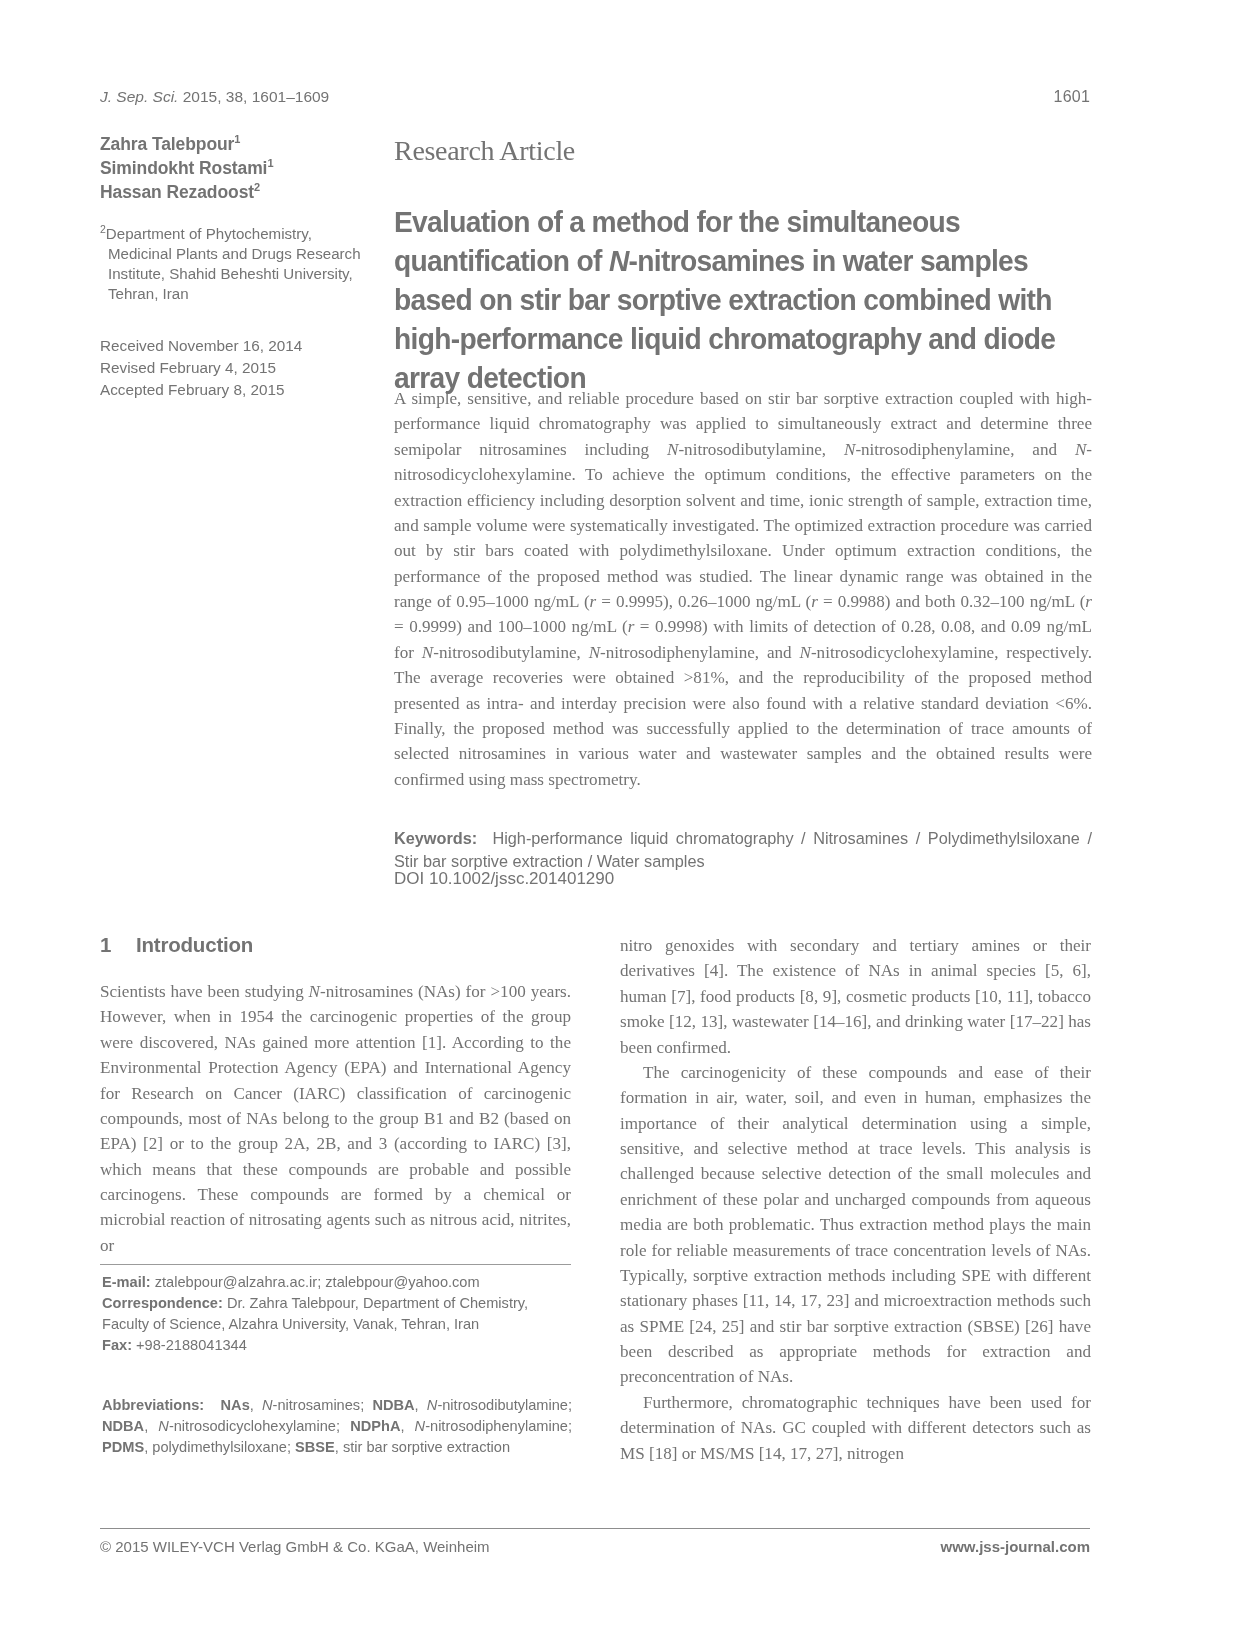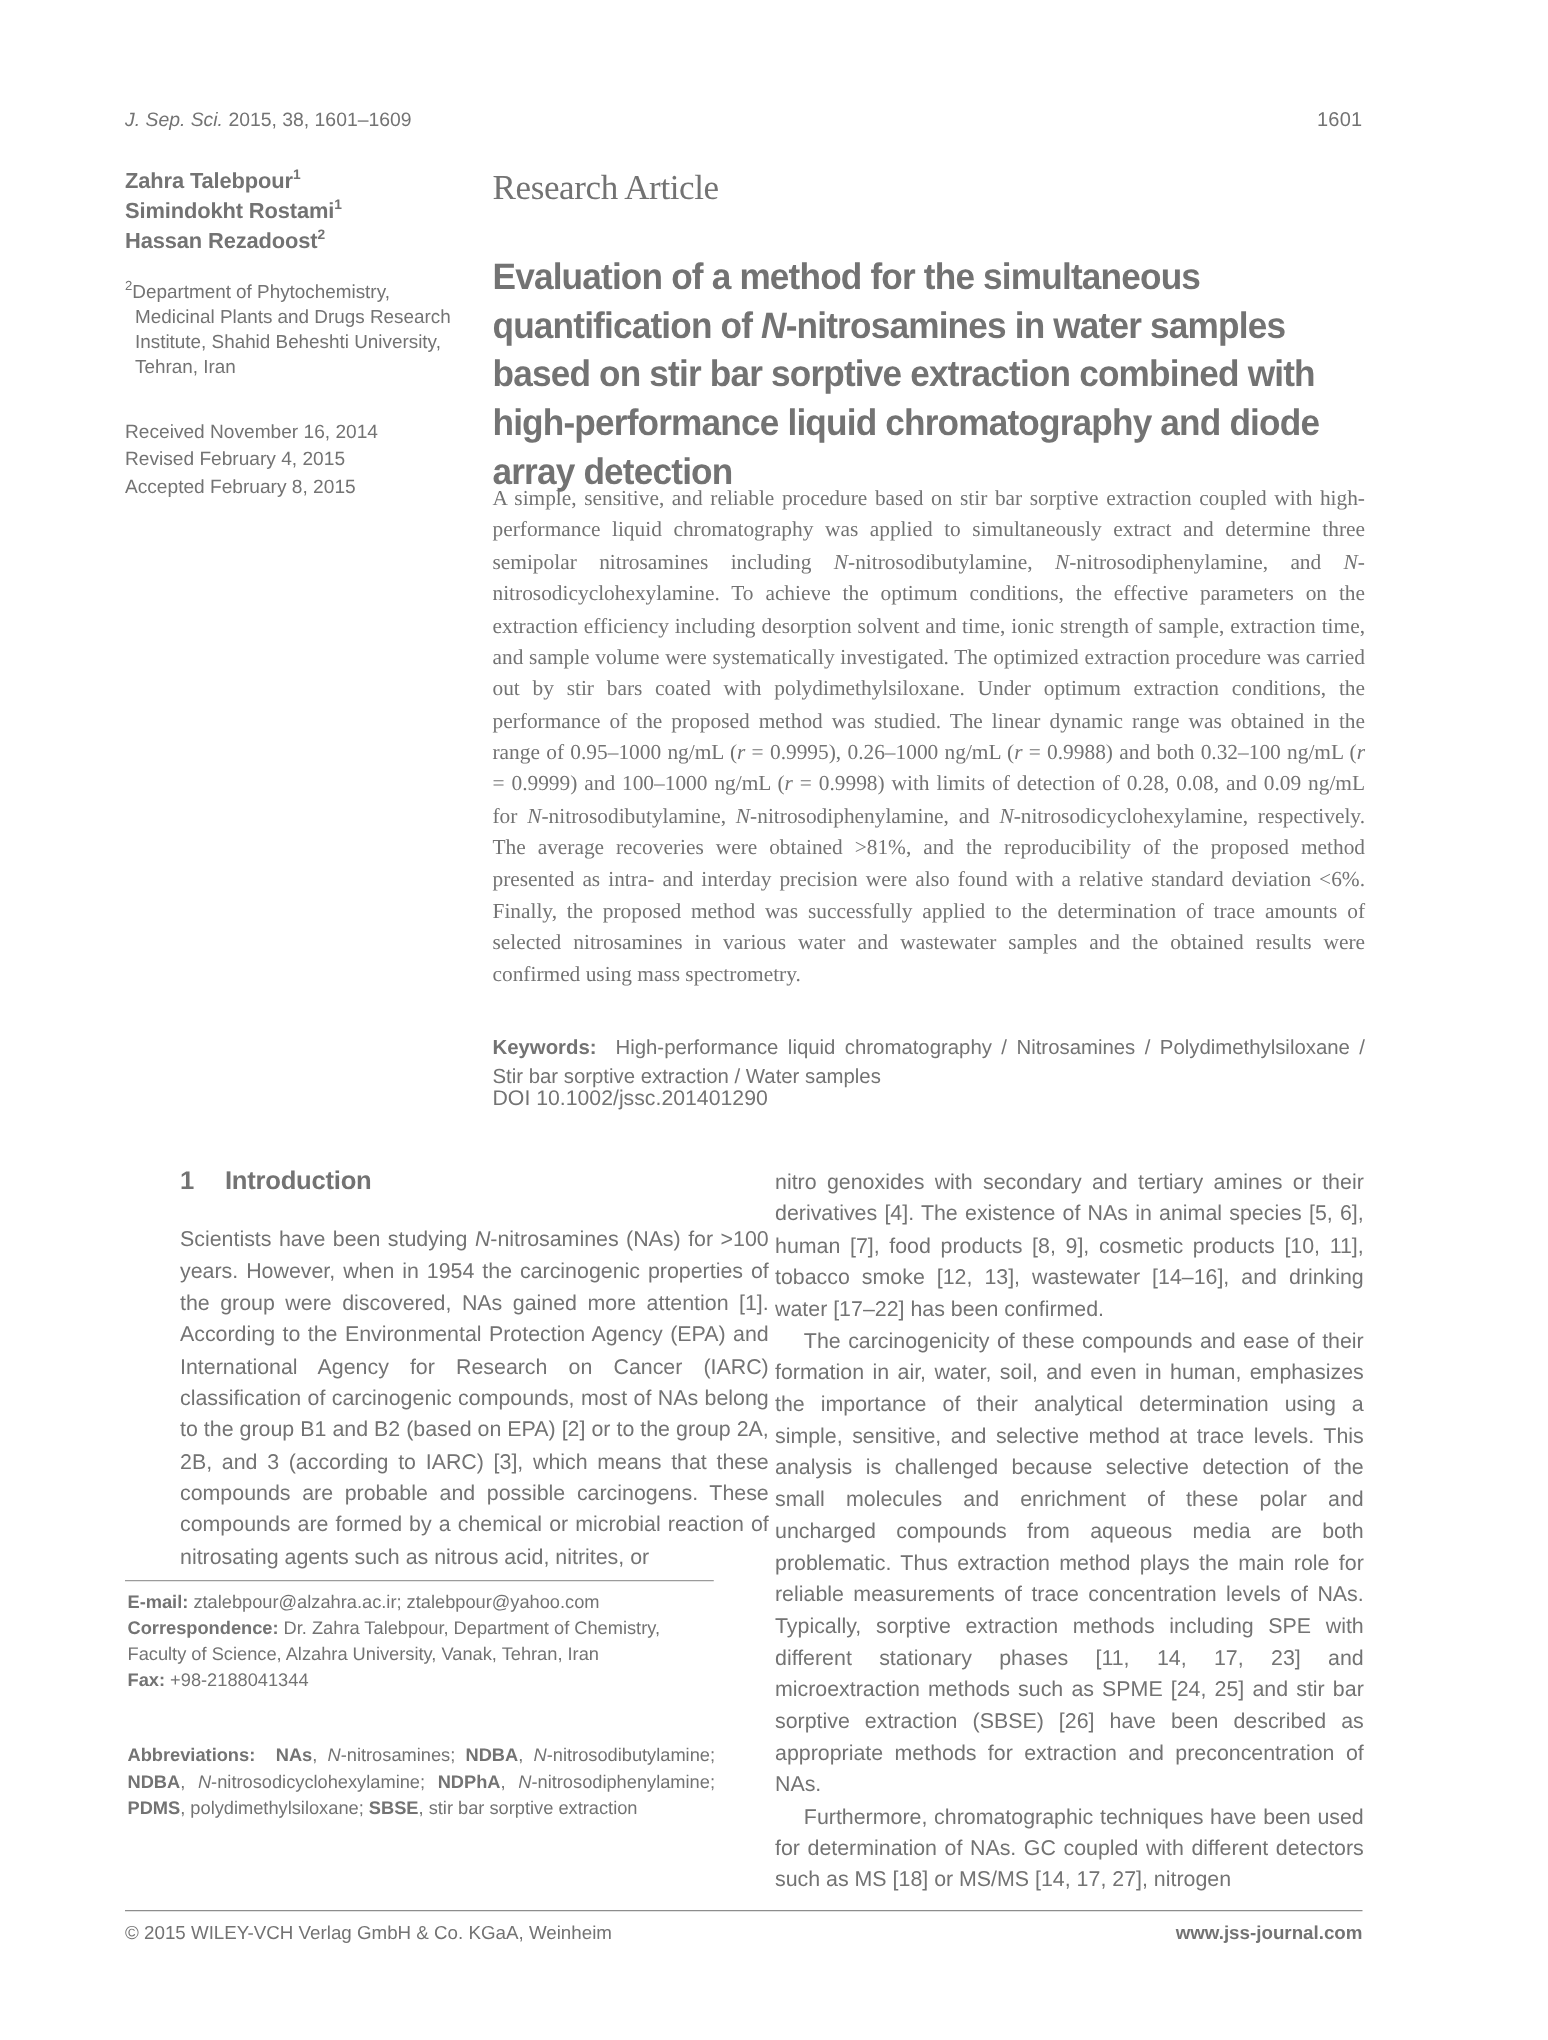--- a/index.html
+++ b/index.html
@@ -120,38 +120,37 @@
     font-family: "Liberation Sans", sans-serif;
     font-size: 17px;
   }
 
   
   .col-left {
     position: absolute;
     left: 100px;
     top: 933px;
     width: 471px;
-    margin-left: 44px;
   }
   .col-right {
     position: absolute;
     left: 620px;
     top: 933px;
     width: 471px;
   }
   .section-heading {
     font-family: "Liberation Sans", sans-serif;
     font-weight: bold;
     font-size: 20.5px;
     letter-spacing: -0.2px;
     margin: 0 0 22px 0;
   }
   .section-heading .secnum { display: inline-block; width: 36px; }
   .body-p {
-    font-family: Liberation Sans, sans-serif;
+    font-family: Liberation Serif, serif;
     font-size: 17.1px;
     line-height: 1.485;
     text-align: justify;
     margin: 0;
     hyphens: manual;
   }
   .body-p + .body-p { text-indent: 1.35em; }
 
   
   .footnote-rule {

